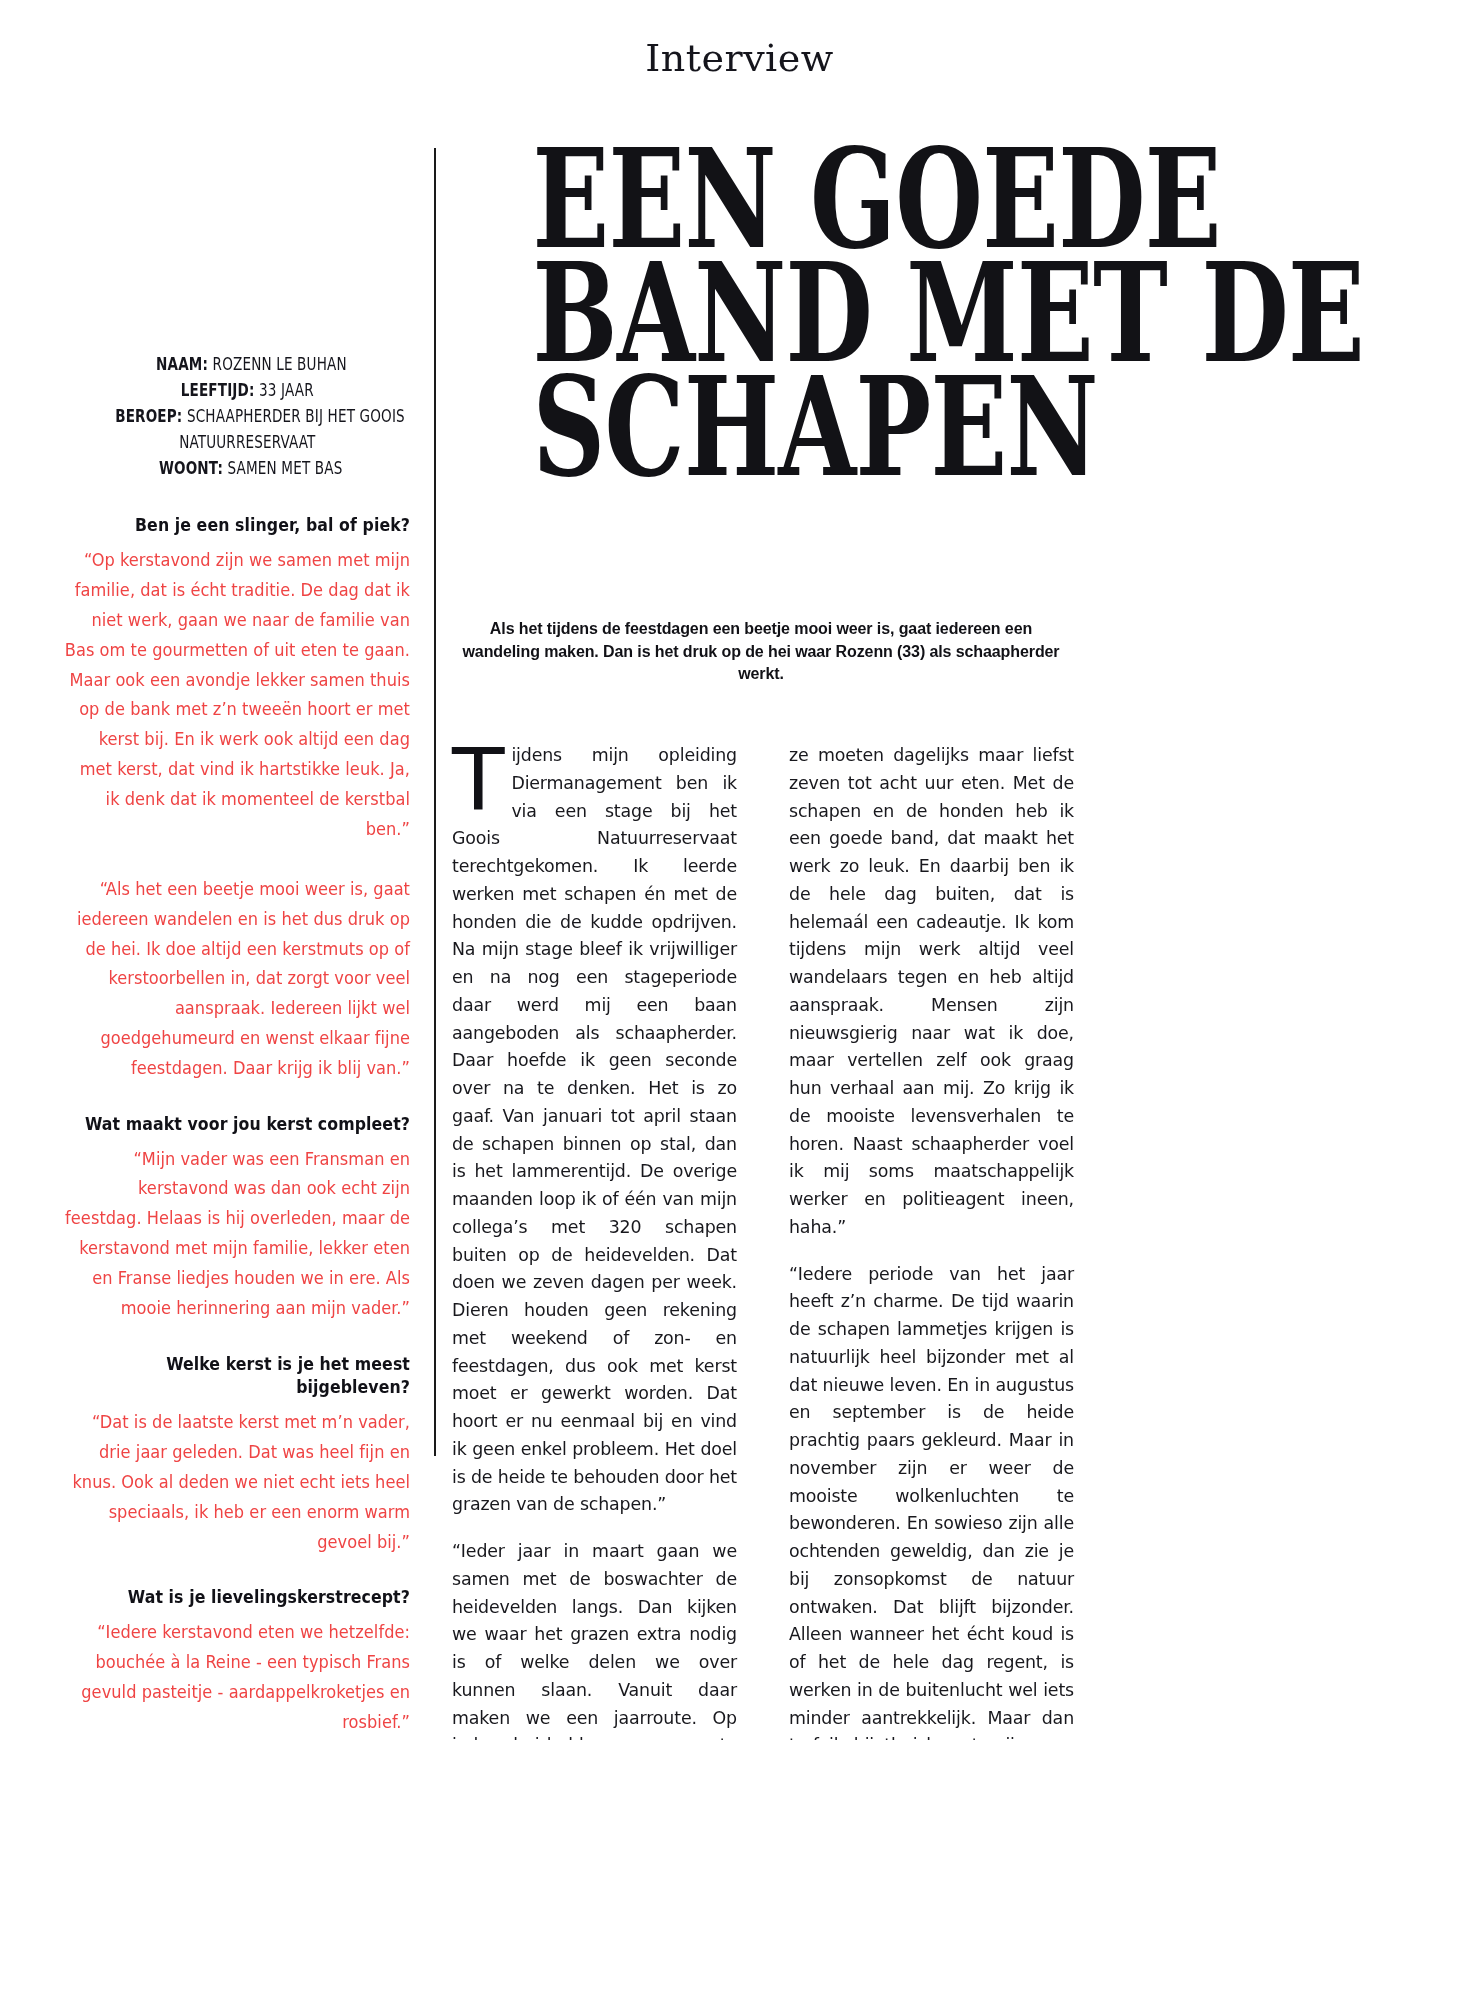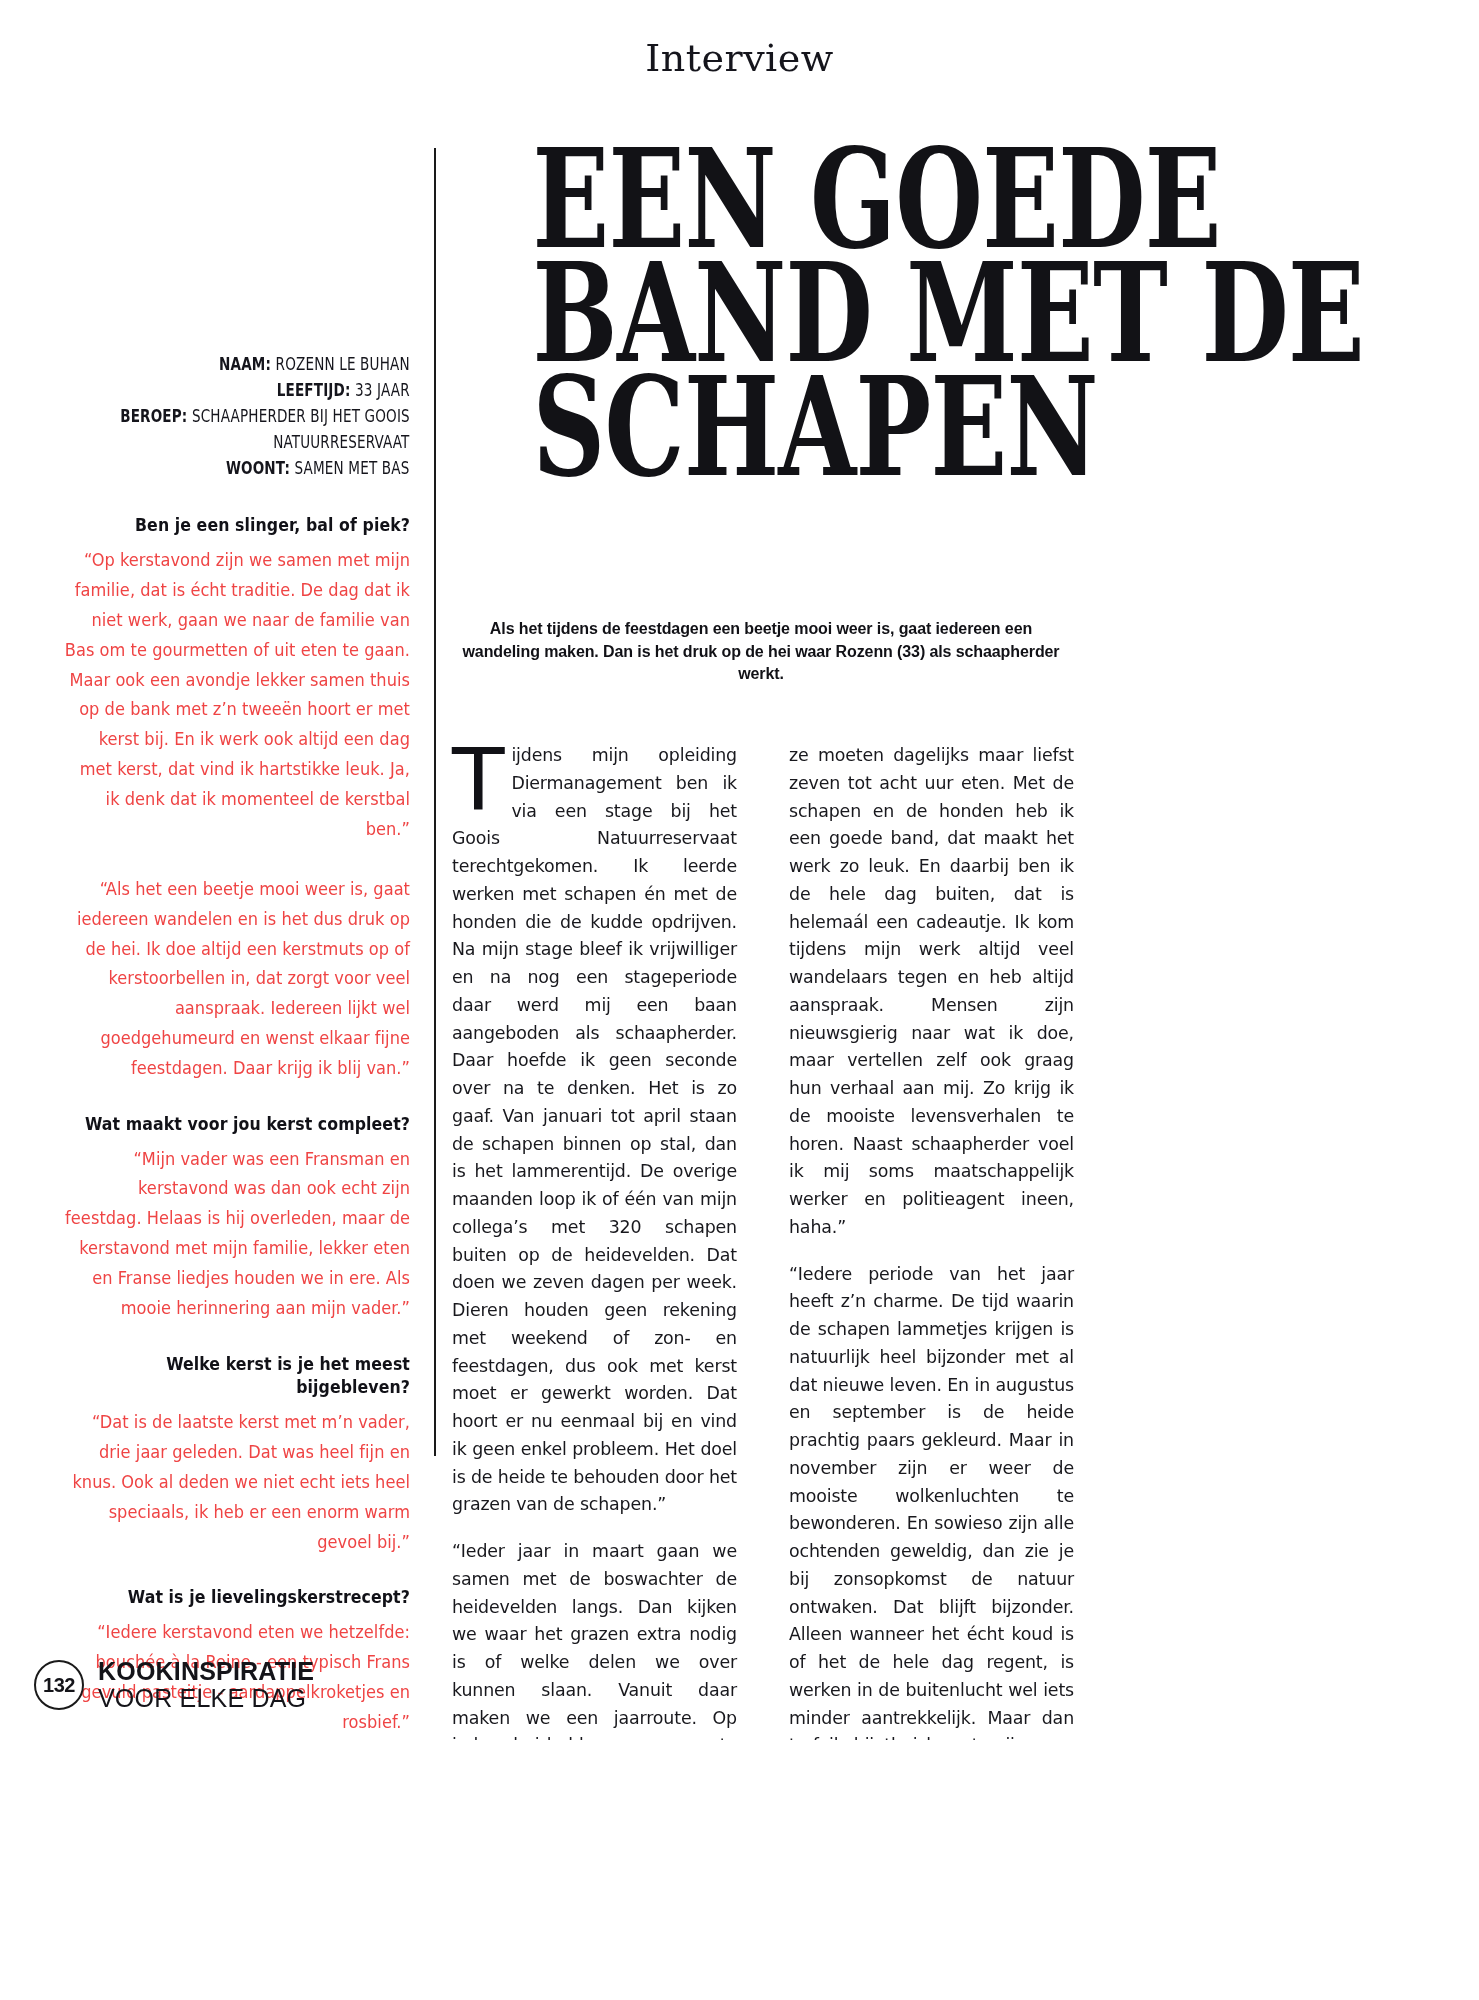--- a/index.html
+++ b/index.html
@@ -72,21 +72,21 @@
     width: 348px;
     text-align: right;
   }
   .meta {
     font-family: "DejaVu Sans Condensed", "Liberation Sans Narrow", "Liberation Sans", sans-serif;
     font-size: 17.5px;
     line-height: 1.48;
     letter-spacing: 0.2px;
     color: #15151c;
   }
-  .meta .row { display: block; }
+  .meta .row { display: block; text-align: center; }
   .meta .k {
     font-weight: 700;
   }
   .meta .v { font-weight: 400; }
 
   .qa { margin-top: 33px; }
   .qa-item { margin-bottom: 30px; text-align: right; }
   .qa-q {
     font-family: "DejaVu Sans Condensed", "Liberation Sans Narrow", "Liberation Sans", sans-serif;
     font-weight: 700;
@@ -260,21 +260,14 @@
     <div class="col left">
       <p><span class="dropcap">T</span><span>ijdens mijn opleiding Diermanagement ben ik via een stage bij het Goois Natuurreservaat terechtgekomen. Ik leerde werken met schapen én met de honden die de kudde opdrijven. Na mijn stage bleef ik vrijwilliger en na nog een stageperiode daar werd mij een baan aangeboden als schaapherder. Daar hoefde ik geen seconde over na te denken. Het is zo gaaf. Van januari tot april staan de schapen binnen op stal, dan is het lammerentijd. De overige maanden loop ik of één van mijn collega’s met 320 schapen buiten op de heidevelden. Dat doen we zeven dagen per week. Dieren houden geen rekening met weekend of zon- en feestdagen, dus ook met kerst moet er gewerkt worden. Dat hoort er nu eenmaal bij en vind ik geen enkel probleem. Het doel is de heide te behouden door het grazen van de schapen.”</span></p>
       <p>“Ieder jaar in maart gaan we samen met de boswachter de heidevelden langs. Dan kijken we waar het grazen extra nodig is of welke delen we over kunnen slaan. Vanuit daar maken we een jaarroute. Op iedere hei hebben we een vaste plek waar onze schapen kunnen overnachten. We lopen per dag altijd maximaal een half uur, want</p>
     </div>
     <div class="col right">
       <p>ze moeten dagelijks maar liefst zeven tot acht uur eten. Met de schapen en de honden heb ik een goede band, dat maakt het werk zo leuk. En daarbij ben ik de hele dag buiten, dat is helemaál een cadeautje. Ik kom tijdens mijn werk altijd veel wandelaars tegen en heb altijd aanspraak. Mensen zijn nieuwsgierig naar wat ik doe, maar vertellen zelf ook graag hun verhaal aan mij. Zo krijg ik de mooiste levensverhalen te horen. Naast schaapherder voel ik mij soms maatschappelijk werker en politieagent ineen, haha.”</p>
       <p>“Iedere periode van het jaar heeft z’n charme. De tijd waarin de schapen lammetjes krijgen is natuurlijk heel bijzonder met al dat nieuwe leven. En in augustus en september is de heide prachtig paars gekleurd. Maar in november zijn er weer de mooiste wolkenluchten te bewonderen. En sowieso zijn alle ochtenden geweldig, dan zie je bij zonsopkomst de natuur ontwaken. Dat blijft bijzonder. Alleen wanneer het écht koud is of het de hele dag regent, is werken in de buitenlucht wel iets minder aantrekkelijk. Maar dan tref ik bij thuiskomst mijn man die de houtkachel aan heeft gestoken. Dan is het fijne van een dag werken, het thuiskomen.”</p>
     </div>
   </div>
 
-  <div class="footer">
-    <div class="pagenum">132</div>
-    <div class="brand">
-      <span class="b1">KOOKINSPIRATIE</span>
-      <span class="b2">VOOR ELKE DAG</span>
-    </div>
-  </div>
 
 </div>
 
 </body></html>

